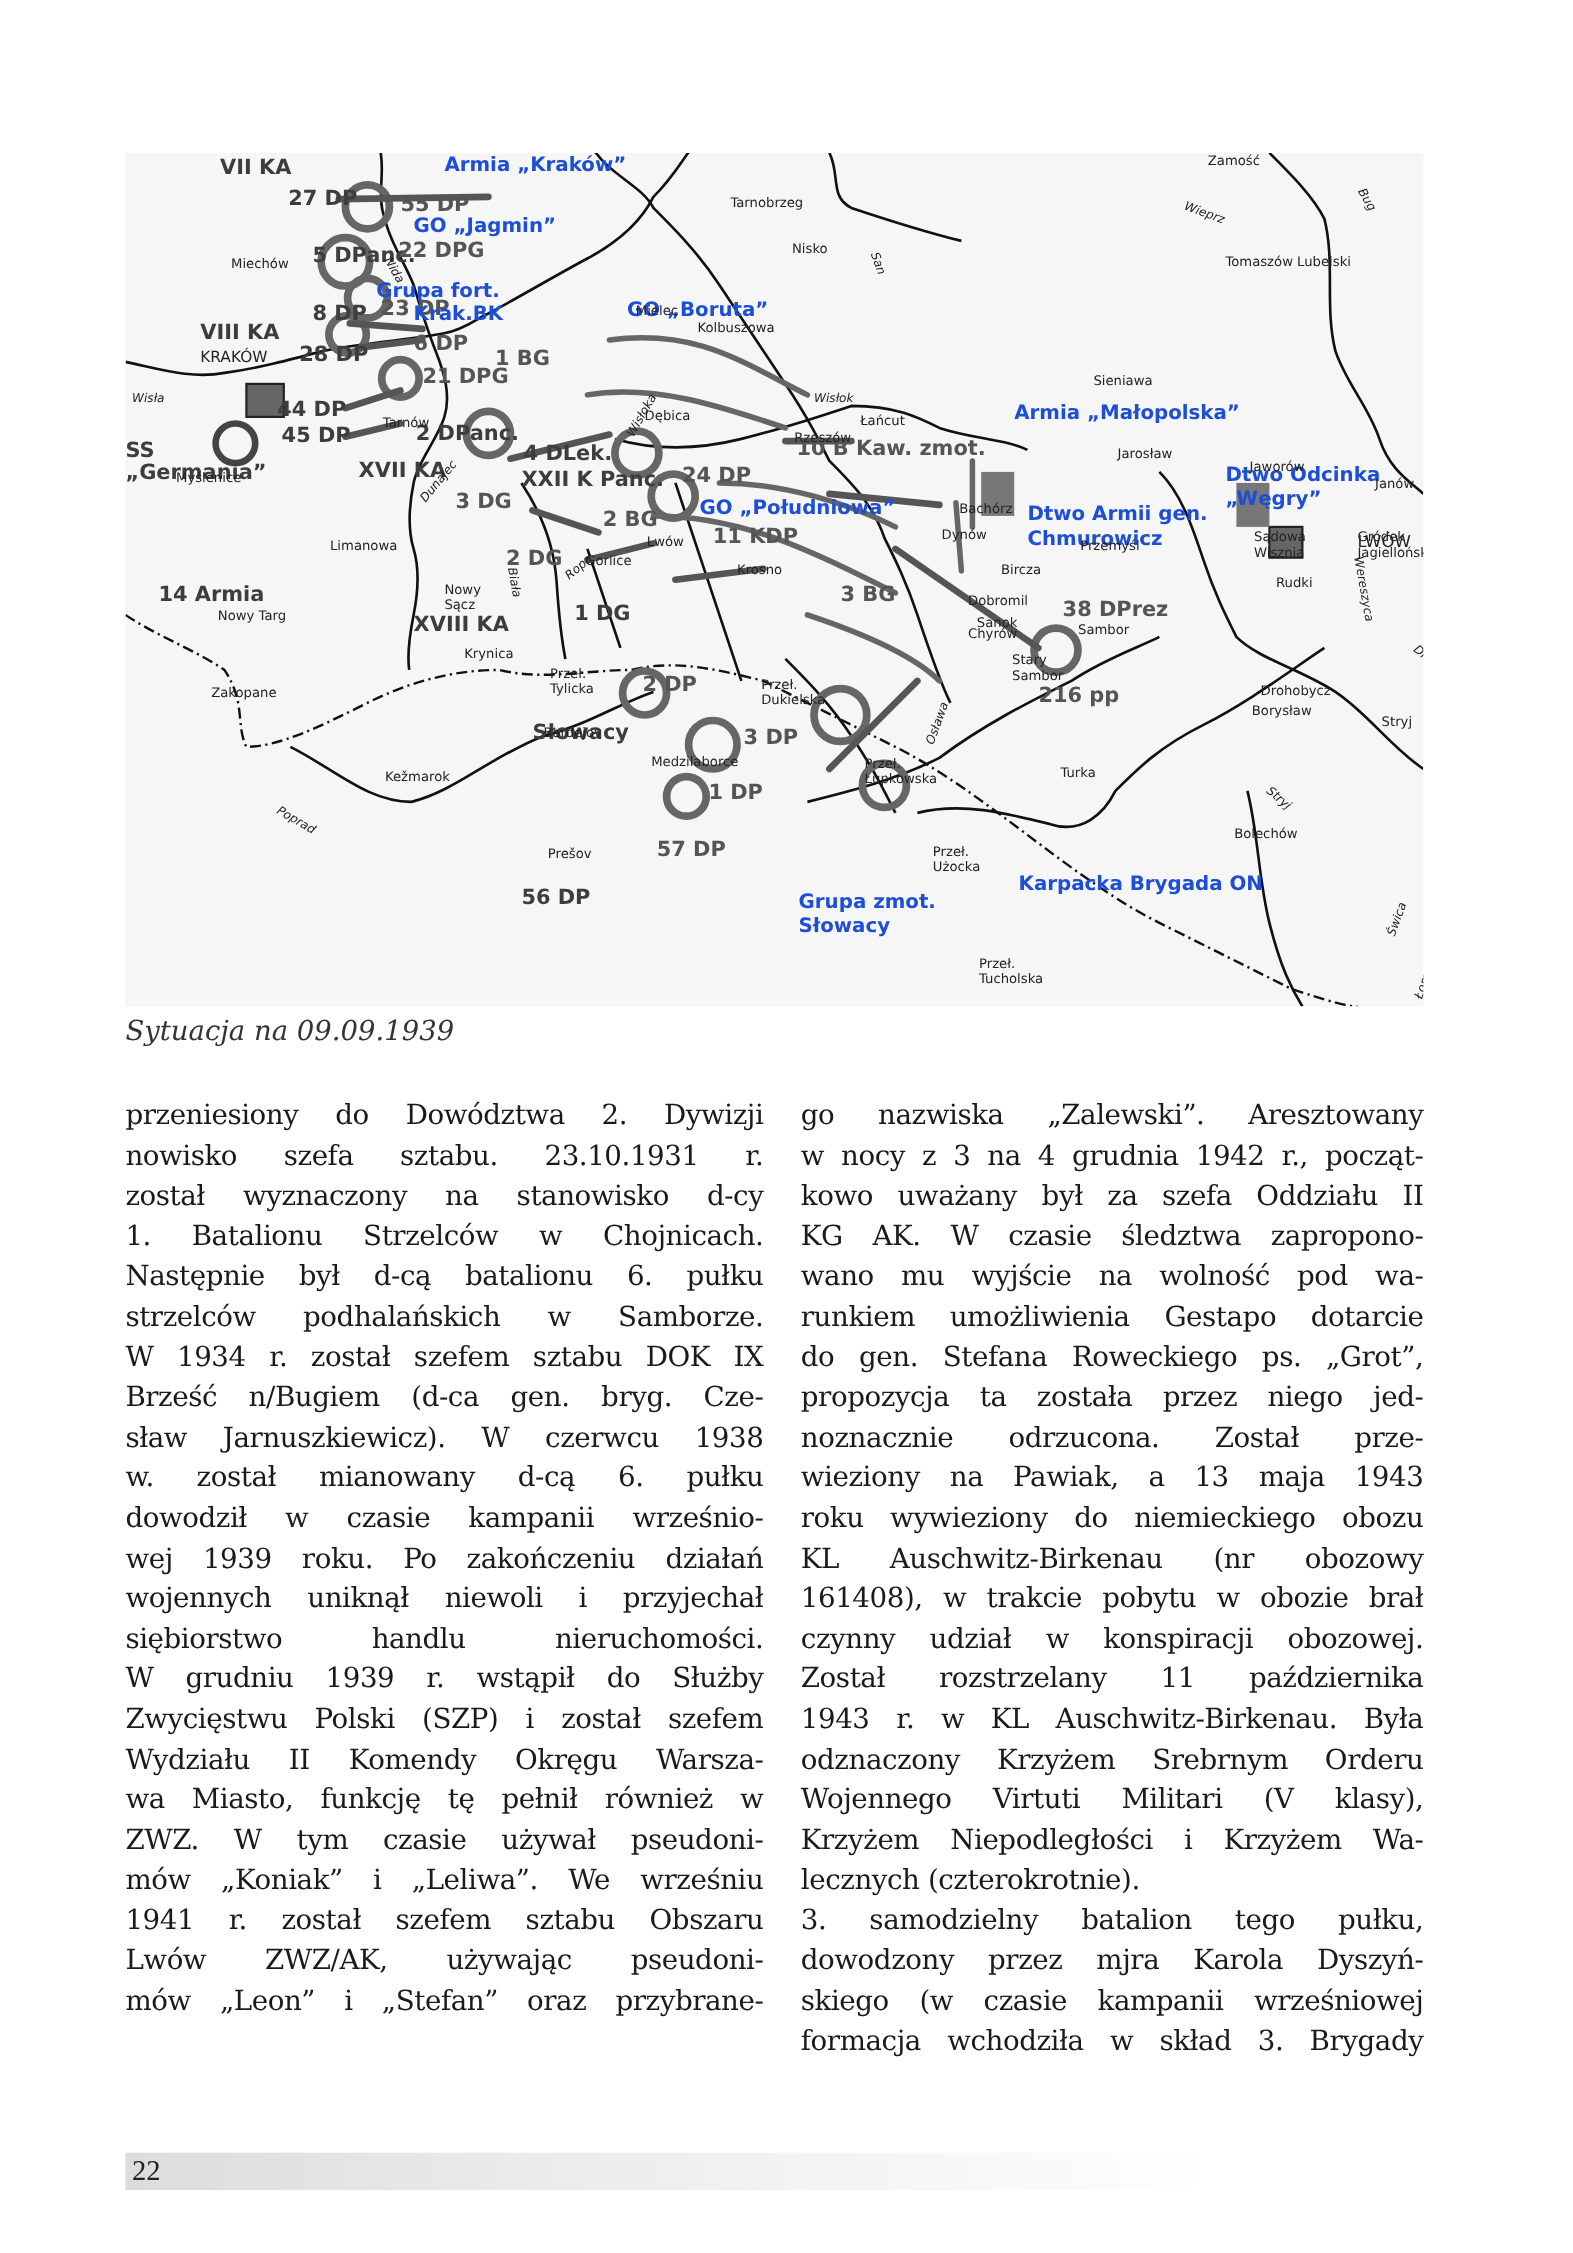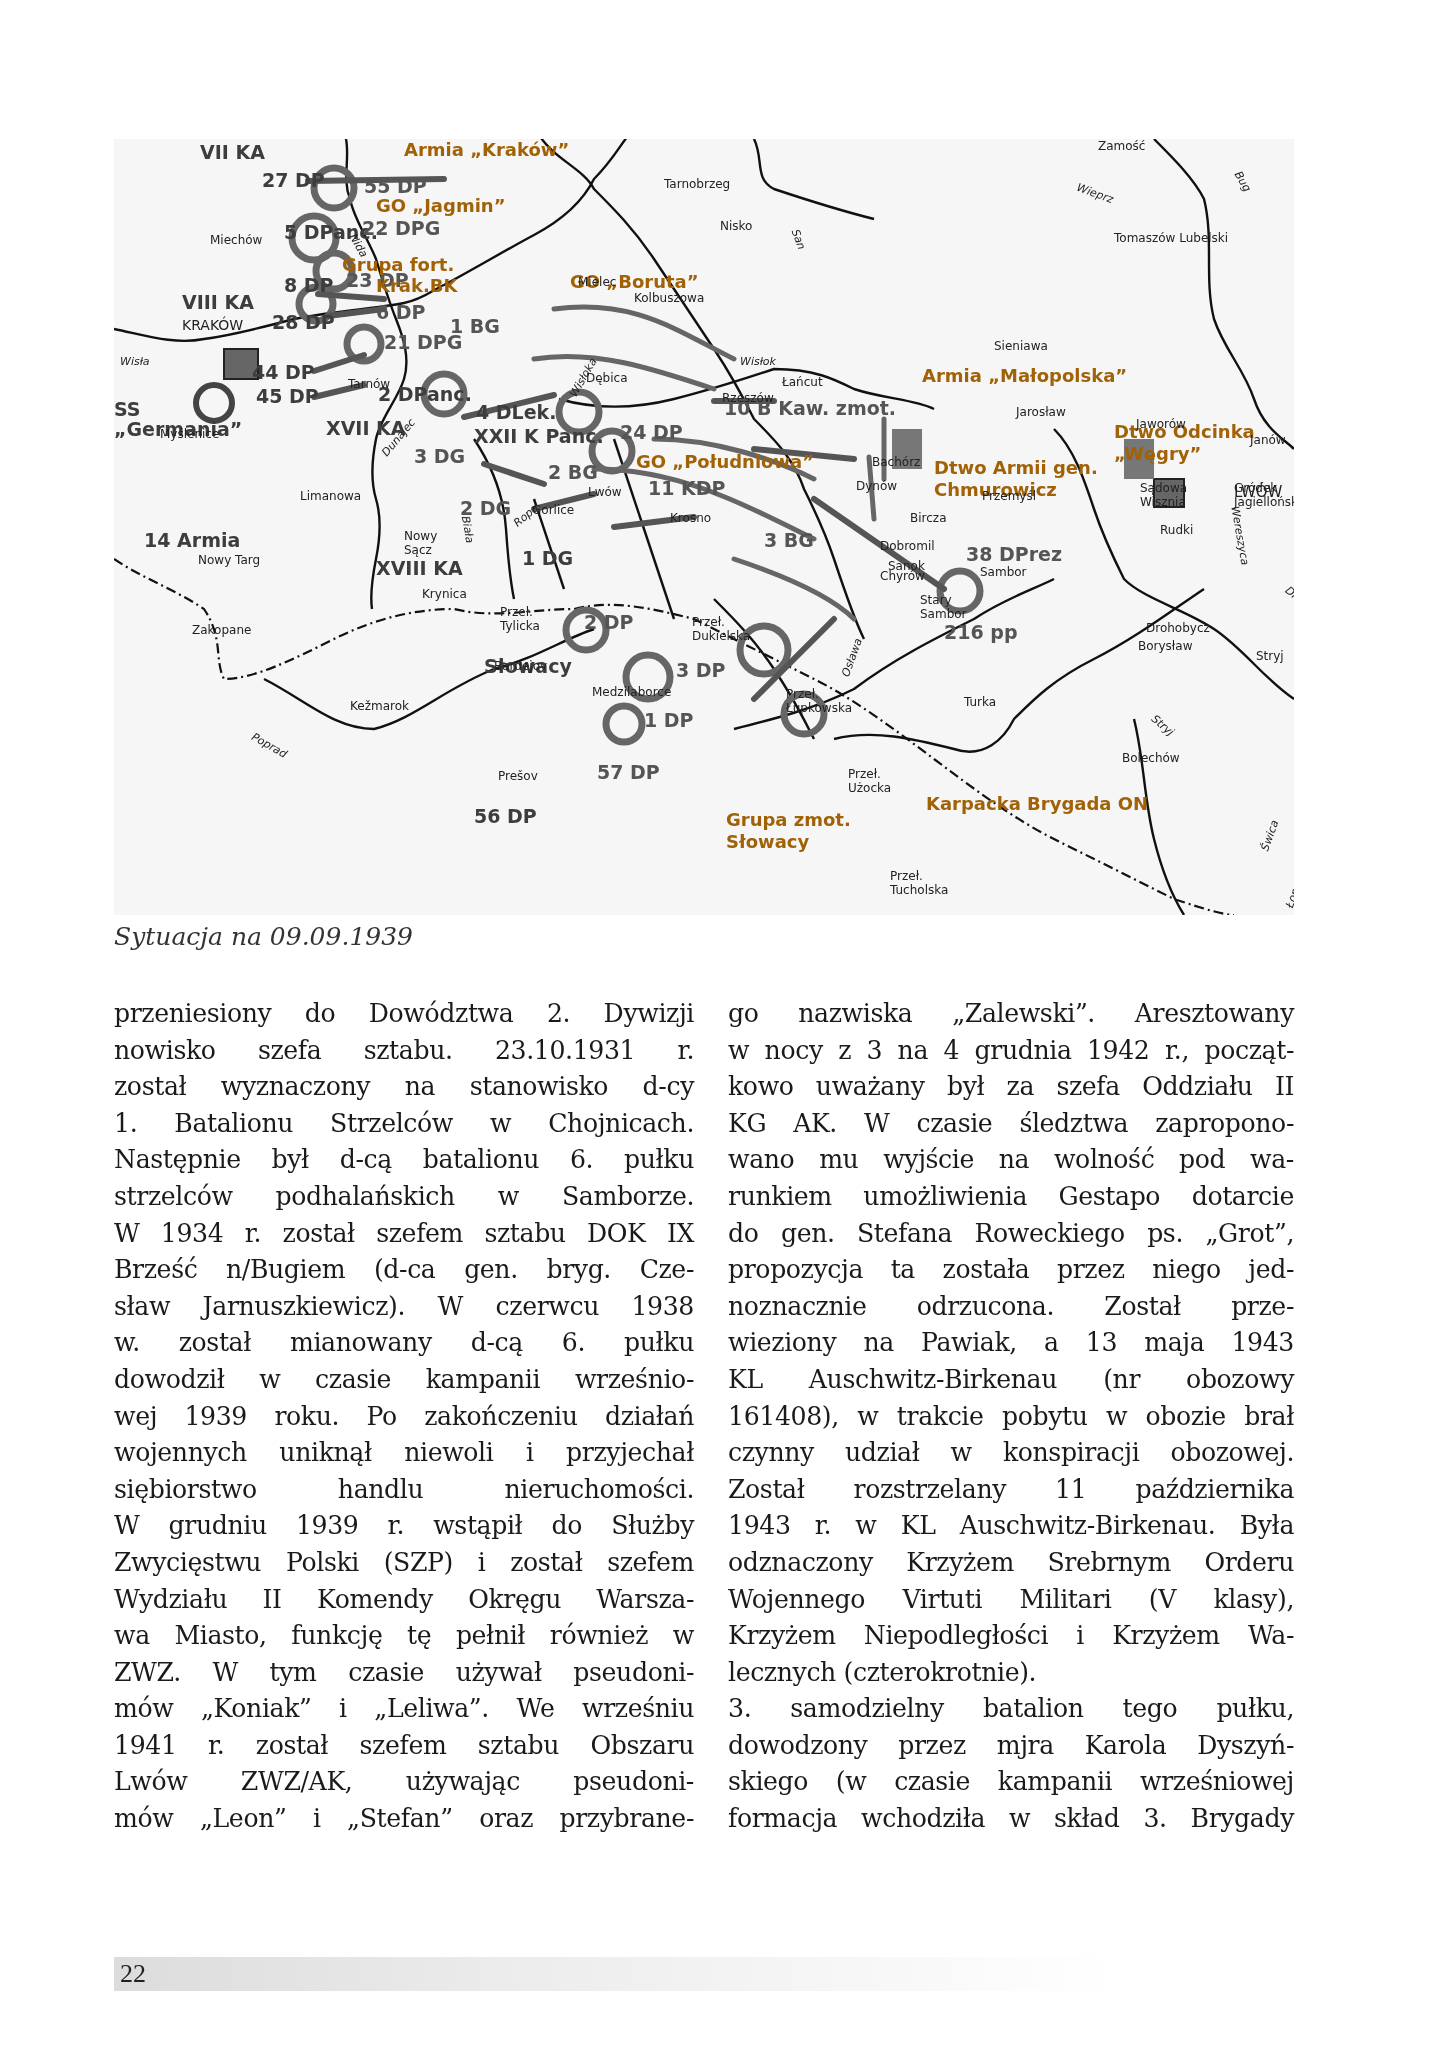--- a/index.html
+++ b/index.html
@@ -5,21 +5,21 @@
     html, body { margin: 0; padding: 0; background: #ffffff; }
     body { width: 1430px; height: 2048px; position: relative; overflow: hidden;
       font-family: "DejaVu Serif", "Liberation Serif", serif; color: #1a1a1a; }
 
     .map { position: absolute; left: 114px; top: 139px; width: 1180px; height: 776px;
       background: #f6f6f6; overflow: hidden; }
     .map svg { position: absolute; left: 0; top: 0; width: 1180px; height: 776px; }
     .lbl { position: absolute; white-space: nowrap; font-family: "DejaVu Sans", "Liberation Sans", sans-serif; }
     .unit { font-weight: bold; color: #555; font-size: 19px; }
     .unit-dark { font-weight: bold; color: #3d3d3d; font-size: 19px; }
-    .army { font-weight: bold; color: #a16207; font-size: 18px; }
+    .army { font-weight: bold; color: #1d4ed8; font-size: 18px; }
     .town { color: #222; font-size: 12px; }
     .river { color: #222; font-size: 11px; font-style: italic; }
 
     .caption { position: absolute; left: 114px; top: 922px; font-style: italic;
       font-size: 25px; color: #333; font-family: "DejaVu Serif", "Liberation Serif", serif; }
 
     .col { position: absolute; top: 996px; width: 580px; font-size: 25.2px; line-height: 36.6px;
       font-family: "DejaVu Serif", "Liberation Serif", serif; letter-spacing: -0.4px; }
     .col.left { left: 114px; }
     .col.right { left: 728px; width: 566px; }
@@ -264,20 +264,21 @@
   <span class="line">go nazwiska „Zalewski”. Aresztowany</span>
   <span class="line">w nocy z 3 na 4 grudnia 1942 r., począt-</span>
   <span class="line">kowo uważany był za szefa Oddziału II</span>
   <span class="line">KG AK. W czasie śledztwa zapropono-</span>
   <span class="line">wano mu wyjście na wolność pod wa-</span>
   <span class="line">runkiem umożliwienia Gestapo dotarcie</span>
   <span class="line">do gen. Stefana Roweckiego ps. „Grot”,</span>
   <span class="line">propozycja ta została przez niego jed-</span>
   <span class="line">noznacznie odrzucona. Został prze-</span>
   <span class="line">wieziony na Pawiak, a 13 maja 1943</span>
+  <span class="line">roku wywieziony do niemieckiego obozu</span>
   <span class="line">KL Auschwitz-Birkenau (nr obozowy</span>
   <span class="line">161408), w trakcie pobytu w obozie brał</span>
   <span class="line">czynny udział w konspiracji obozowej.</span>
   <span class="line">Został rozstrzelany 11 października</span>
   <span class="line">1943 r. w KL Auschwitz-Birkenau. Była</span>
   <span class="line">odznaczony Krzyżem Srebrnym Orderu</span>
   <span class="line">Wojennego Virtuti Militari (V klasy),</span>
   <span class="line">Krzyżem Niepodległości i Krzyżem Wa-</span>
   <span class="line last">lecznych (czterokrotnie).</span>
   <span class="line">3. samodzielny batalion tego pułku,</span>

